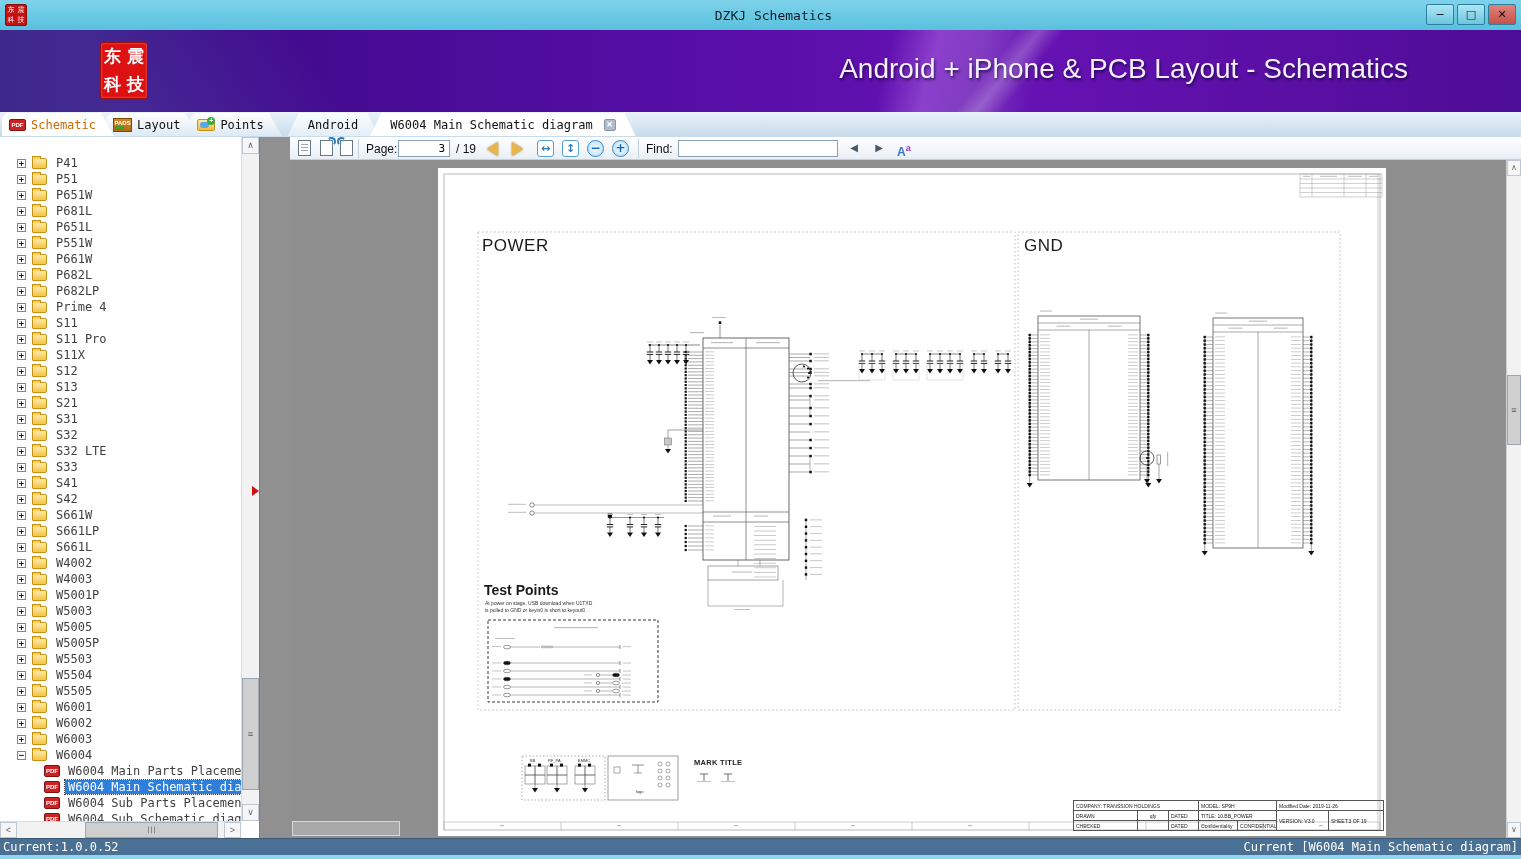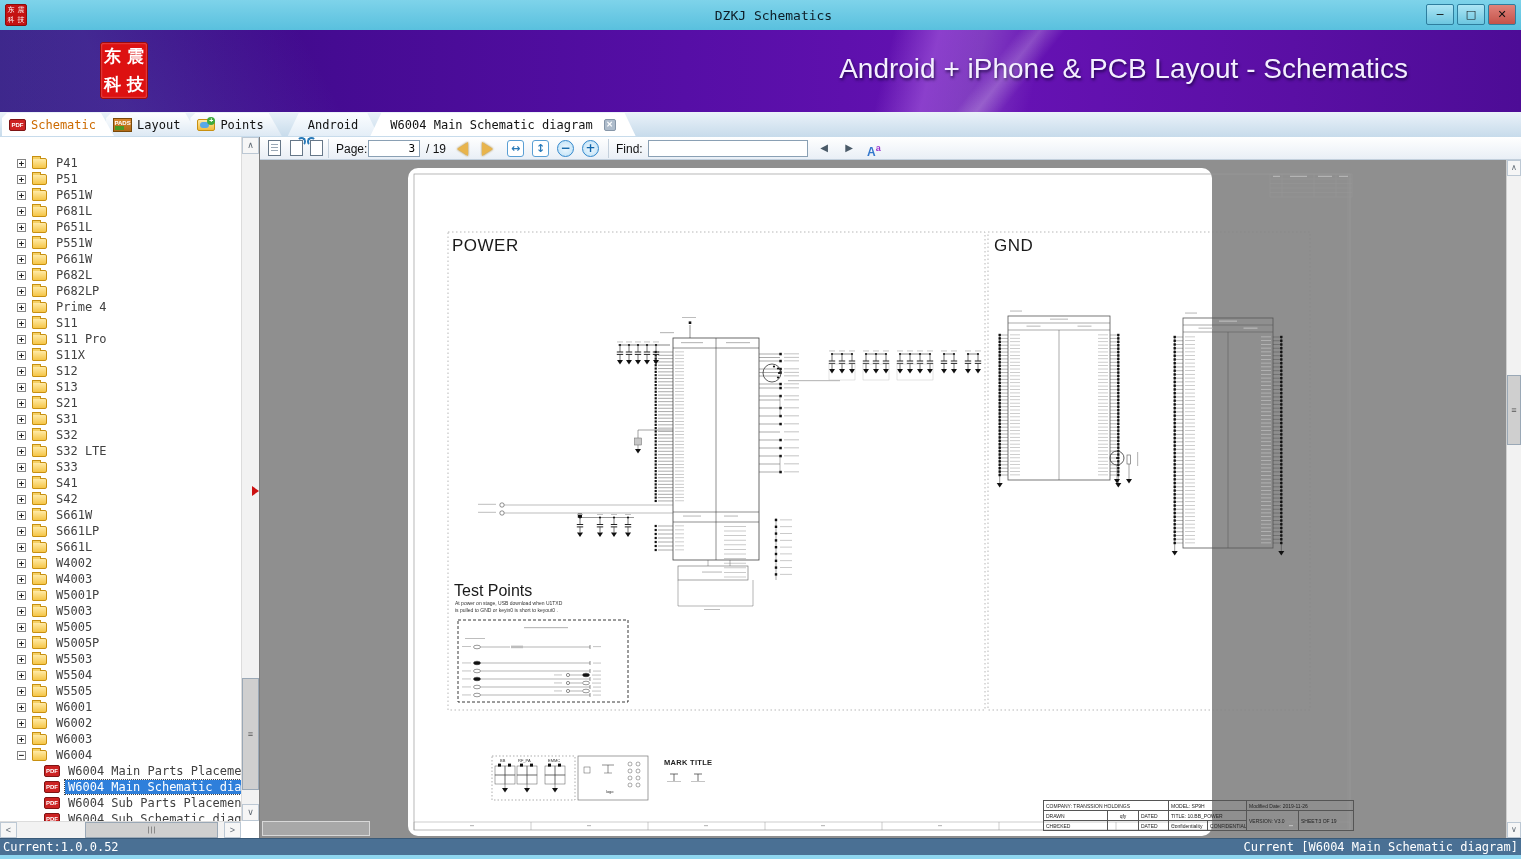--- a/index.html
+++ b/index.html
@@ -64,45 +64,45 @@
   .sb-vscroll .thumb { position:absolute; left:0; right:0; top:541px; height:112px; background:#cfcfcf; border:1px solid #9aa8b6; color:#555; font:9px/110px sans-serif; text-align:center; }
   .sb-hscroll .left { top:0; bottom:0; left:0; width:17px; font:9px/15px sans-serif; }
   .sb-hscroll .right { top:0; bottom:0; right:0; width:17px; font:9px/15px sans-serif; }
   .sb-hscroll .thumb { position:absolute; top:0; bottom:0; left:85px; width:133px; background:#cfcfcf; border:1px solid #9aa8b6; }
   .grip { position:absolute; left:50%; top:50%; width:8px; height:7px; transform:translate(-50%,-50%);
     background:repeating-linear-gradient(90deg,#8a8a8a 0 1px,transparent 1px 3px); }
 
   .splitter-arrow { position:absolute; left:252px; top:349px; width:0; height:0; border-left:7px solid #cc1111; border-top:5px solid transparent; border-bottom:5px solid transparent; z-index:5; }
 
   
-  .viewer { flex:1; position:relative; background:#fca5a5; }
+  .viewer { flex:1; position:relative; background:#fca5a5;margin-left:30px; }
   .doc-toolbar { position:absolute; left:0; right:0; top:0; height:23px; background:linear-gradient(#ffffff,#e9eff6); border-bottom:1px solid #c2cfdc; z-index:2; }
   .tbi { position:absolute; top:3px; }
   .tb-label { position:absolute; top:5px; font:12px "Liberation Sans",sans-serif; color:#111; }
   .tb-input { position:absolute; top:3px; height:17px; border:1px solid #8aa0b4; background:#fff; font:11px "DejaVu Sans Mono",monospace; padding:0 4px; }
   .tb-sep { position:absolute; top:2px; width:1px; height:19px; background:#c4d0dc; }
   .ic-doc { width:13px; height:16px; background:#fff; border:1px solid #667788; position:relative; }
   .ic-doc i { position:absolute; left:2px; top:3px; right:2px; height:1px; background:#9aa8b6; box-shadow:0 3px 0 #9aa8b6, 0 6px 0 #9aa8b6; }
   .ic-rot { width:13px; height:16px; background:#fff; border:1px solid #667788; position:relative; }
   .ic-rot i { position:absolute; right:-4px; top:-4px; width:9px; height:9px; border:2px solid #2a7ab8; border-bottom-color:transparent; border-left-color:transparent; border-radius:50%; }
   .tri { width:0; height:0; }
   .tri.left { border-right:11px solid #e8b44c; border-top:7px solid transparent; border-bottom:7px solid transparent; filter:drop-shadow(0 0 1px #9a7620); }
   .tri.right { border-left:11px solid #e8b44c; border-top:7px solid transparent; border-bottom:7px solid transparent; filter:drop-shadow(0 0 1px #9a7620); }
   .fitbtn { width:17px; height:17px; border:1px solid #5a9fd4; border-radius:3px; background:#fff; color:#2a7ab8; font:bold 11px/15px "DejaVu Sans",sans-serif; text-align:center; }
   .zoombtn { width:17px; height:17px; border:1px solid #3388cc; border-radius:50%; background:radial-gradient(#eef8ff,#badff5); color:#1166aa; font:bold 12px/14px "DejaVu Sans",sans-serif; text-align:center; }
   .findbtn { width:16px; height:16px; color:#4a5a68; font:10px/16px "DejaVu Sans",sans-serif; text-align:center; }
   .acase { font:bold 12px/16px "Liberation Sans",sans-serif; color:#3377cc; }
   .acase sup { color:#9933cc; font-size:9px; }
 
   .doc-area { position:absolute; left:0; right:15px; top:23px; bottom:0; background:#8f8f8f; overflow:hidden; }
-  .page { position:absolute; left:148px; top:8px; width:804px; height:668px; background:#fff;border-radius:10px; }
+  .page { position:absolute; left:148px; top:8px; width:948px; height:668px; background:#fff; }
   .page svg { position:absolute; left:0; top:0; }
   .ovl { position:absolute; color:#1a1a1a; }
   .sec-title { font-size:17px; letter-spacing:.5px; }
-  .tp-title { font-size:16px; }
+  .tp-title { font-size:14px;font-weight:bold; }
   .tp-note { font-size:5px; line-height:6.5px; color:#333; white-space:pre-line; }
   .markpoint { font-size:7.5px; font-weight:bold; color:#222; letter-spacing:.3px; }
   .comp-label { font-size:4px; color:#333; }
   .logo-label { font-size:4px; color:#333; }
 
   .titleblock { position:absolute; left:635px; top:632px; width:310px; border-collapse:collapse; table-layout:fixed; font:5px/1.6 "Liberation Sans",sans-serif; color:#222; }
   .titleblock td { border:0.5px solid #555; padding:0 2px; height:10px; overflow:hidden; white-space:nowrap; }
 
   .hthumb { position:absolute; left:2px; bottom:2px; width:108px; height:15px; background:#a8a8a8; border:1px solid #d8d8d8; }
 

